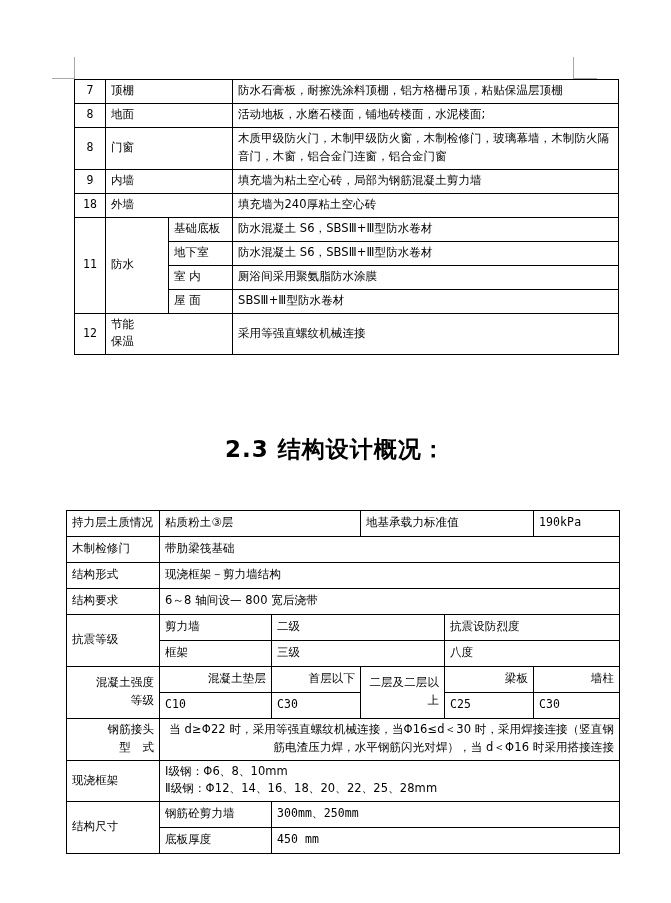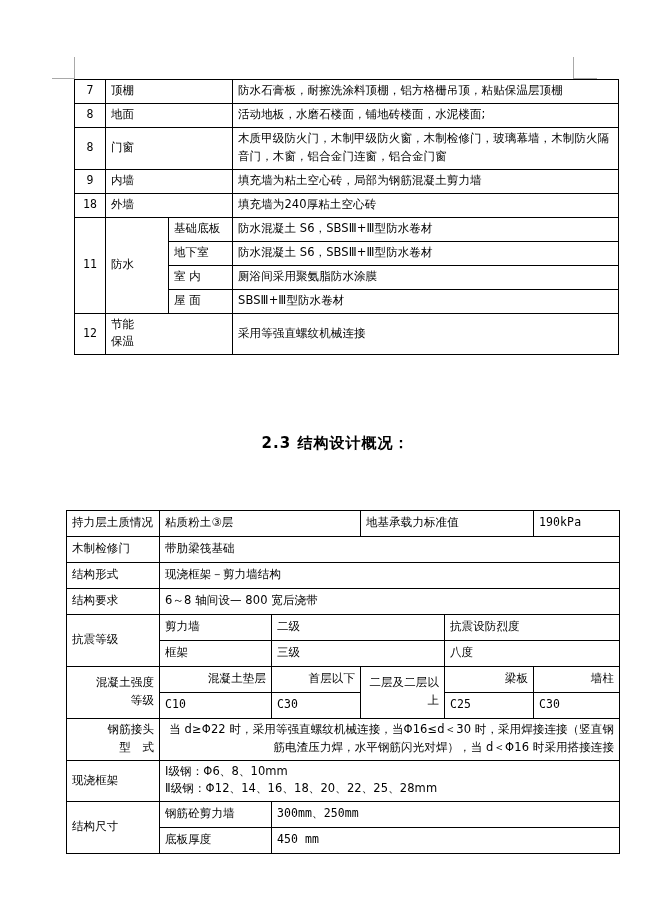--- a/index.html
+++ b/index.html
@@ -66,21 +66,21 @@
 
   
   #section-heading {
     position: absolute;
     left: 0;
     top: 434px;
     width: 671px;
     text-align: center;
     font-family: "DejaVu Sans", "Liberation Sans", sans-serif;
     font-weight: bold;
-    font-size: 15px;
+    font-size: 23px;
     letter-spacing: 1px;
   }
 
   
   #table-structure {
     left: 66px;
     top: 510px;
     width: 553px;
   }
   #table-structure td {

